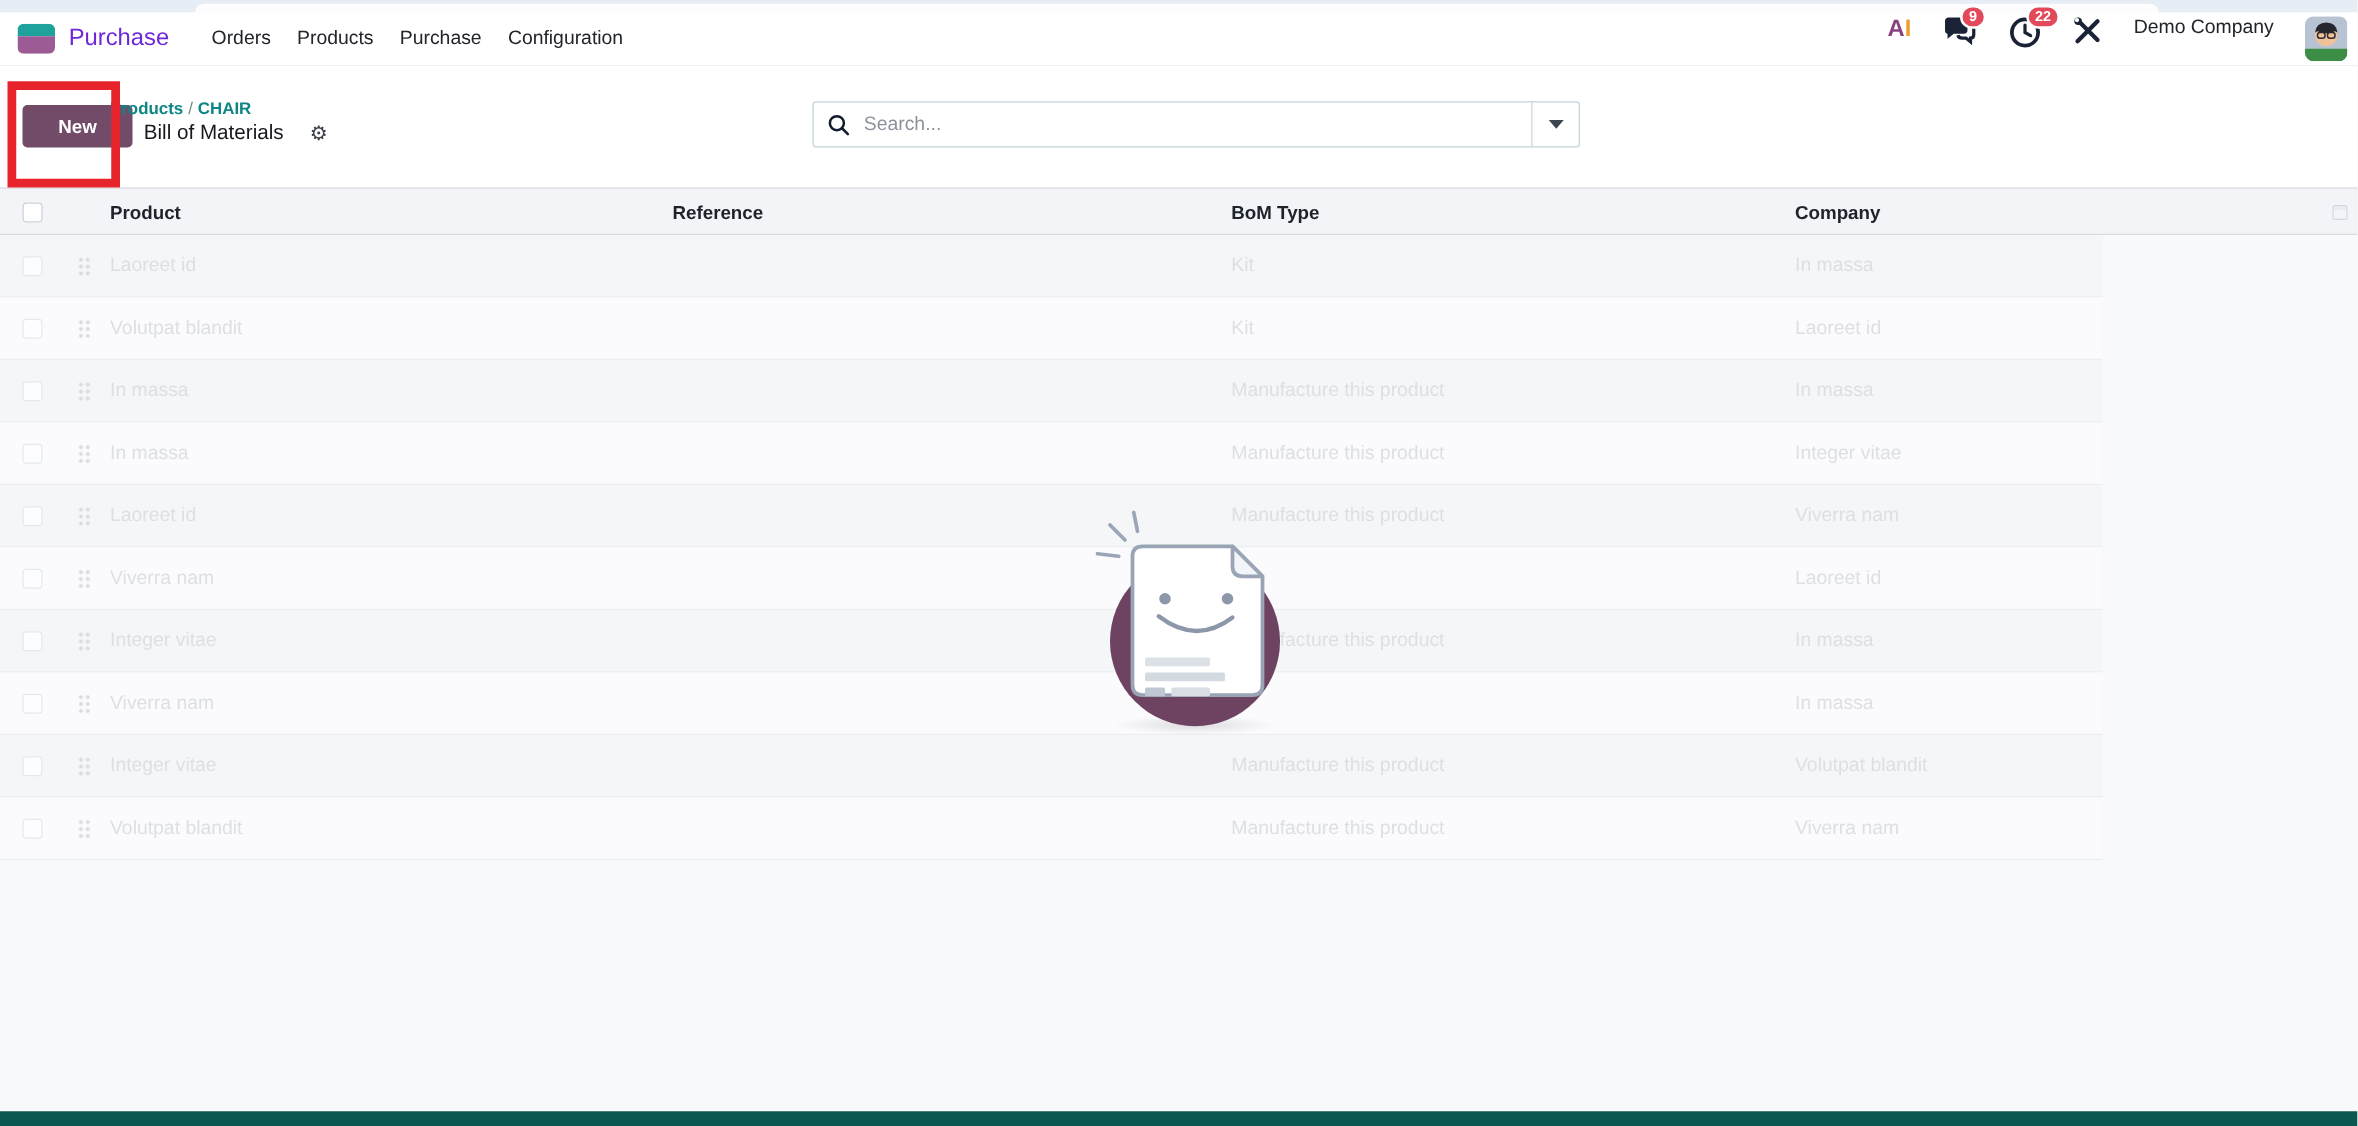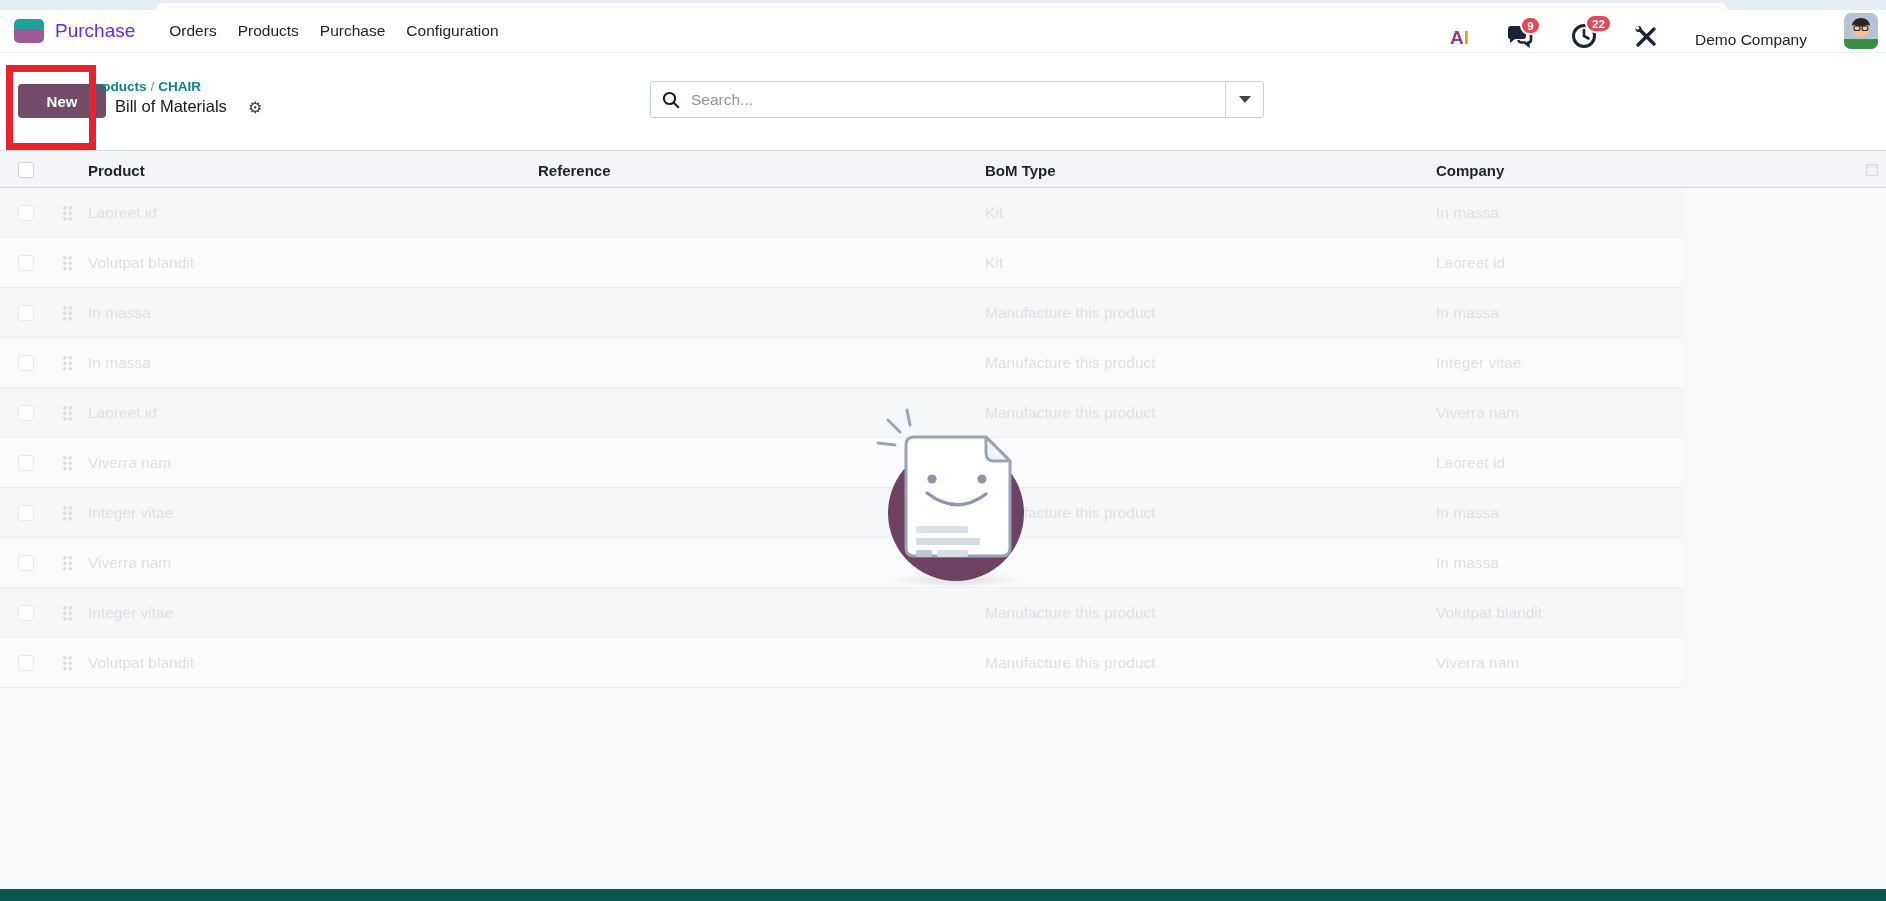--- a/index.html
+++ b/index.html
@@ -12,21 +12,21 @@
   .browser-strip .tab-remnant { position:absolute; left:156px; top:3px; width:1571px; height:7px; background:#fdfdfe; border-radius:8px 8px 0 0; }
 
   
   .navbar { position:absolute; left:0; top:10px; width:1886px; height:43px; background:#ffffff; display:flex; align-items:center; padding:0 14px; border-bottom:1px solid #eef0f2; }
   .app-icon { width:30px; height:24px; border-radius:5px; overflow:hidden; display:flex; flex-direction:column; flex-shrink:0; }
   .app-icon .bar-top { height:10px; background:#1fa29b; }
   .app-icon .bar-bottom { flex:1; background:#9c5b94; }
   .app-name { font-size:19px; color:#6d28d9; margin-left:11px; font-weight:500; }
   .nav-menus { display:flex; gap:21px; margin-left:34px; }
   .nav-menus .menu-item { font-size:15.5px; color:#21242b; cursor:pointer; }
-  .nav-right { margin-left:auto; display:flex; align-items:flex-end; gap:37px; }
+  .nav-right { margin-left:auto; display:flex; align-items:flex-start; gap:25px; }
   .ai-logo { font-size:19px; font-weight:800; letter-spacing:0px; }
   .ai-logo .a { color:#8b4280; }
   .ai-logo .i { color:#f29c2c; }
   .icon-wrap { position:relative; display:flex; align-items:center; }
   .badge { position:absolute; top:-9px; left:14px; min-width:21px; height:19px; padding:0 5px; background:#e2495b; border:2px solid #fff; border-radius:10px; color:#fff; font-size:11.5px; font-weight:700; display:flex; align-items:center; justify-content:center; }
   .company-name { font-size:15.5px; color:#21242b; }
   .avatar { width:34px; height:36px; border-radius:7px; overflow:hidden; flex-shrink:0; margin-right:-6px; }
 
   
   .control-panel { position:absolute; left:0; top:53px; width:1886px; height:97px; background:#ffffff; }

